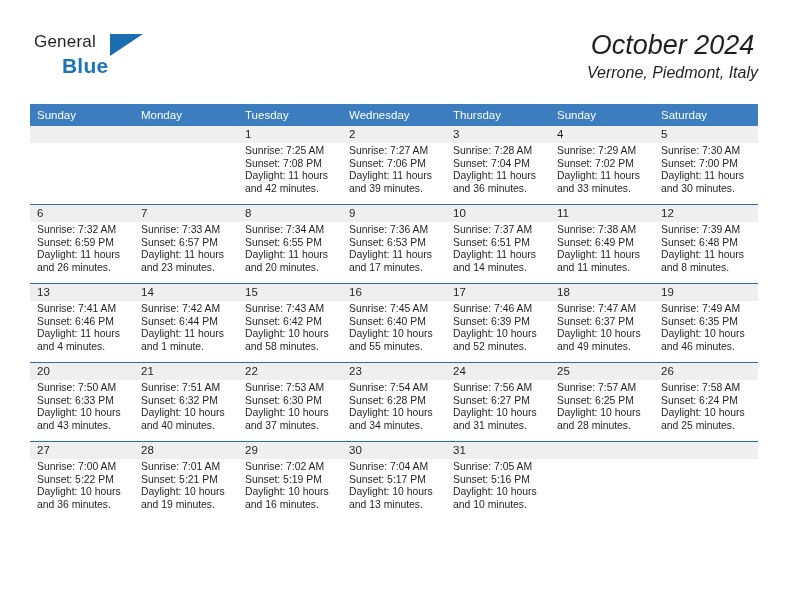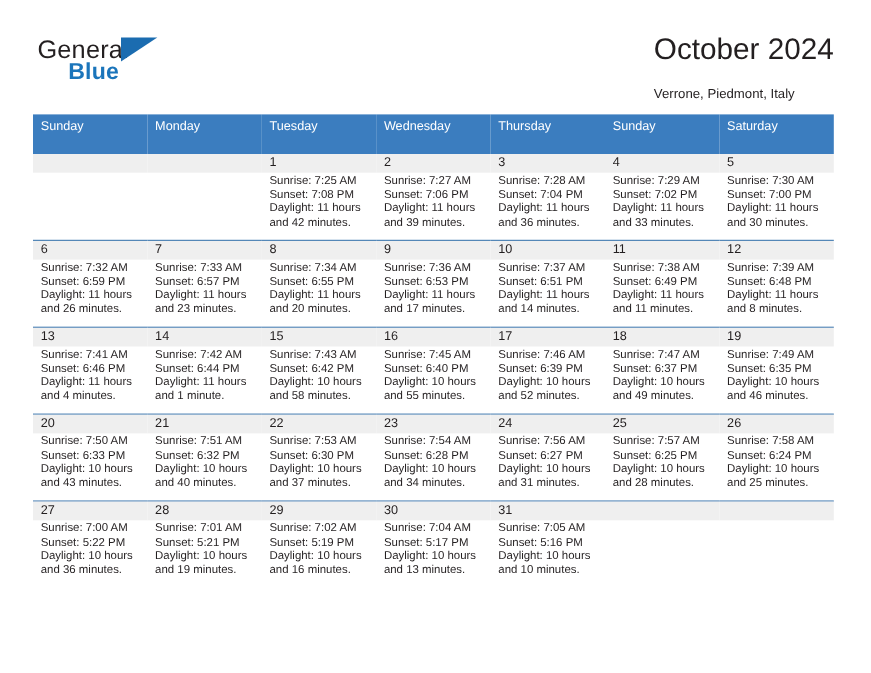--- a/index.html
+++ b/index.html
@@ -33,21 +33,21 @@
     position: absolute;
     left: 0;
     top: 4px;
     width: 130px;
     height: 52px;
   }
   .brand-general {
     position: absolute;
     left: 0;
     top: 0;
-    font-size: 23px;
+    font-size: 17px;
     letter-spacing: .2px;
     color: #231f20;
     font-family: "Liberation Sans", sans-serif;
   }
   .brand-blue {
     position: absolute;
     left: 28px;
     top: 22px;
     font-size: 21px;
     letter-spacing: .2px;
@@ -61,52 +61,53 @@
     top: 2px;
     width: 0;
     height: 0;
     border-left: 33px solid #1b6cb0;
     border-bottom: 22px solid transparent;
   }
   .title-block {
     position: absolute;
     right: 0;
     top: 0;
-    text-align: left;
+    text-align: center;
+    font-style: italic;
   }
   .cal-title {
     font-size: 27px;
     color: #231f20;
     line-height: 34px;
     white-space: nowrap;
   }
   .cal-subtitle {
-    font-size: 12px;
+    font-size: 16px;
     color: #231f20;
     line-height: 22px;
-    margin-top: 12px;
+    margin-top: 0;
     white-space: nowrap;
   }
 
   
   .calendar {
     position: absolute;
     left: 30px;
     top: 104px;
     width: 728px;
     border-collapse: collapse;
     table-layout: fixed;
   }
   .calendar th {
     background: #3b7dbf;
     color: #ffffff;
     font-weight: normal;
     font-size: 11.5px;
     text-align: left;
-    padding: 5px 0 19px 7px;
+    padding: 5px 0 5px 7px;
     height: 11px;
     border: none;
   }
   .calendar td {
     vertical-align: top;
     padding: 0;
     border: none;
     border-top: 1.6px solid #2e6da8;
     height: 78px;
     width: 104px;

